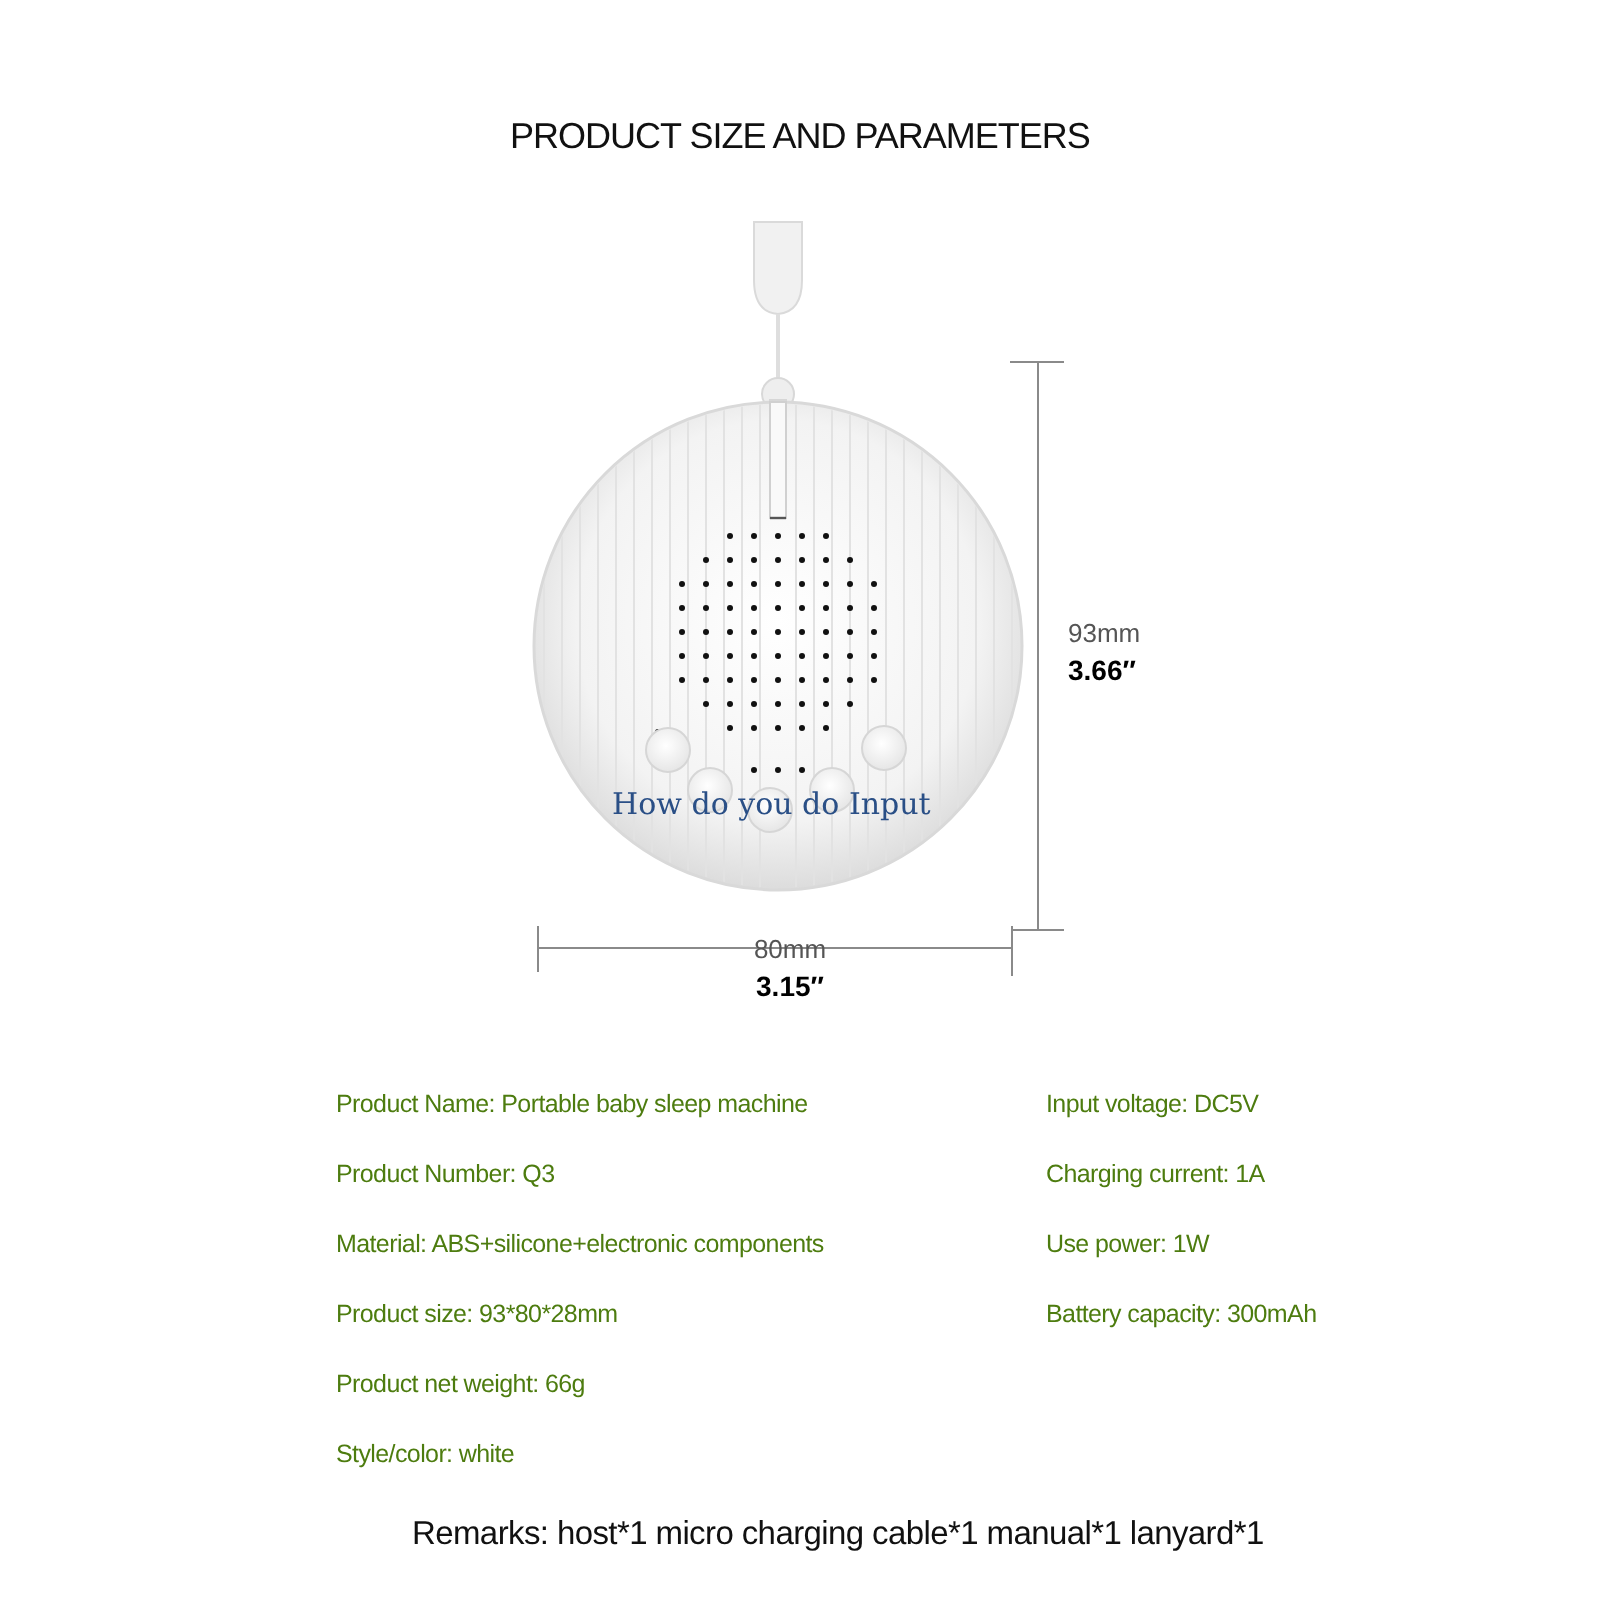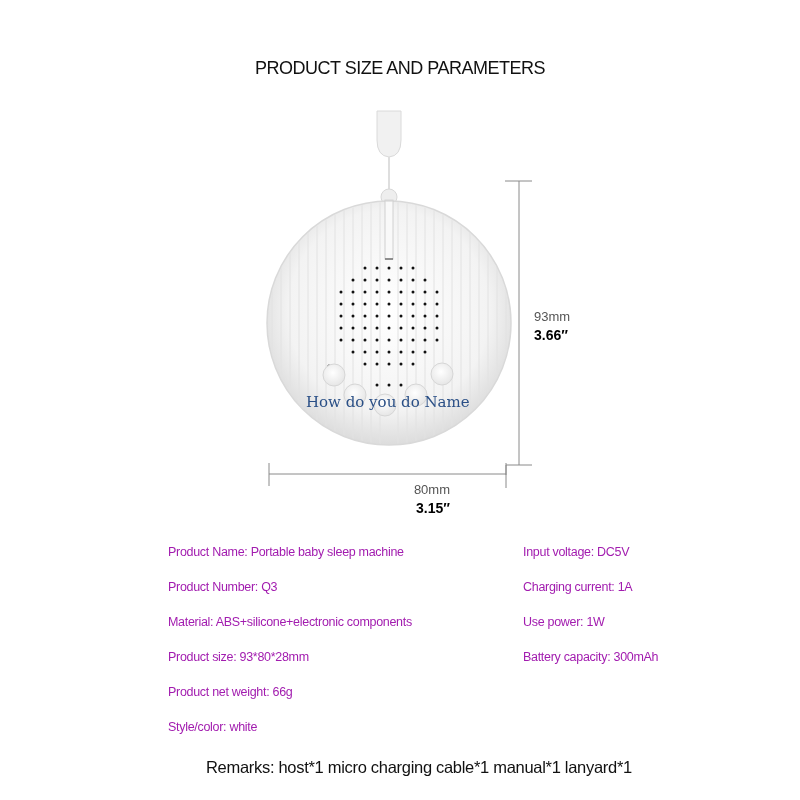--- a/index.html
+++ b/index.html
@@ -2,26 +2,26 @@
 <html><head>
 <meta charset="utf-8">
 <style>
   html, body { margin:0; padding:0; background:#ffffff; }
   body { width:800px; height:800px; position:relative; overflow:hidden;
          font-family:"Liberation Sans", sans-serif; color:#1a1a1a; }
   .title { position:absolute; left:0; top:58px; width:800px; text-align:center;
            font-size:18px; letter-spacing:-0.5px; color:#111; font-weight:400; }
   .figure { position:absolute; left:0; top:0; width:656px; height:520px; }
   .dim-v-label { position:absolute; left:534px; top:308px; text-align:left; }
-  .dim-h-label { position:absolute; left:340px; top:481px; width:110px; text-align:right; }
+  .dim-h-label { position:absolute; left:340px; top:466px; width:110px; text-align:center; }
   .mm { font-size:13px; color:#555; display:block; line-height:18px; }
   .inch { font-size:14px; color:#000000; display:block; line-height:18px; font-weight:700; }
   .watermark { position:absolute; left:306px; top:393px; font-family:"DejaVu Serif", serif;
                font-size:15px; color:#2a4f86; letter-spacing:0px; }
-  .specs { position:absolute; top:542px; font-size:12.5px; color:#a21caf; }
+  .specs { position:absolute; top:542px; font-size:12.5px; color:#4d7c0f; }
   .specs.left { left:168px; }
   .specs.right { left:491px;margin-left:32px; }
   .spec-row { height:35px; line-height:20px; white-space:nowrap; letter-spacing:-0.3px; }
   .remarks { position:absolute; left:166px; top:758px; font-size:16.5px; color:#111;
              white-space:nowrap; letter-spacing:-0.3px;margin-left:40px; }
 </style>
 </head>
 <body>
 
 <div class="title">PRODUCT SIZE AND PARAMETERS</div>
@@ -191,21 +191,21 @@
 
   <div class="dim-v-label">
     <span class="mm">93mm</span>
     <span class="inch">3.66″</span>
   </div>
   <div class="dim-h-label">
     <span class="mm">80mm</span>
     <span class="inch">3.15″</span>
   </div>
 
-  <div class="watermark">How do you do Name</div>
+  <div class="watermark">How do you do Input</div>
 </div>
 
 <div class="specs left">
   <div class="spec-row">Product Name: Portable baby sleep machine</div>
   <div class="spec-row">Product Number: Q3</div>
   <div class="spec-row">Material: ABS+silicone+electronic components</div>
   <div class="spec-row">Product size: 93*80*28mm</div>
   <div class="spec-row">Product net weight: 66g</div>
   <div class="spec-row">Style/color: white</div>
 </div>

